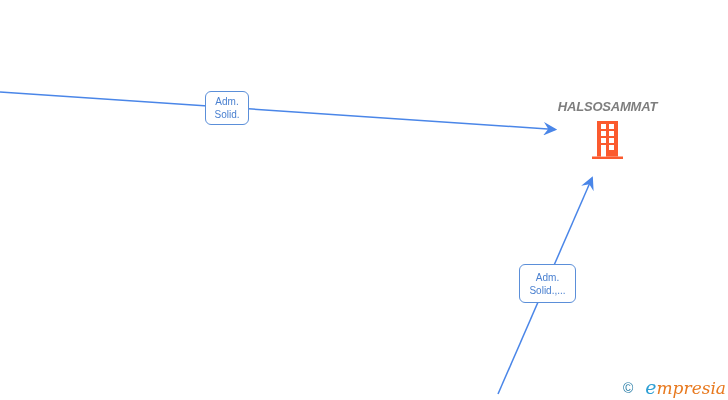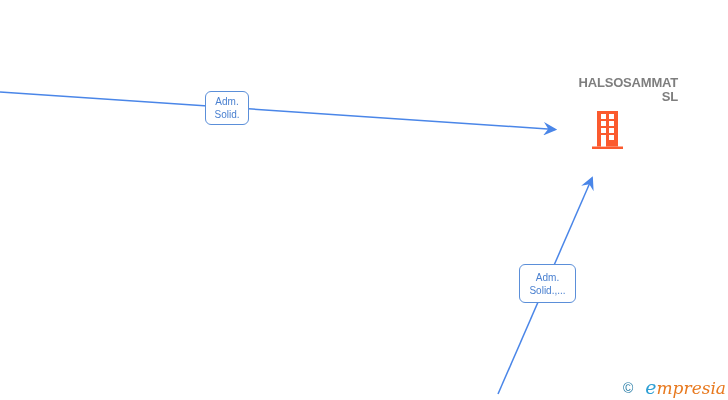--- a/index.html
+++ b/index.html
@@ -28,25 +28,26 @@
     justify-content: center;
     z-index: 2;
   }
   .edge-label span { display: block; white-space: nowrap; }
   #edge-label-1 { left: 205px; top: 91px; width: 44px; height: 34px; }
   #edge-label-2 { left: 519px; top: 264px; width: 57px; height: 39px; }
 
   .company-node {
     position: absolute;
     left: 537px;
-    top: 76px;
+    top: 100px;
     width: 141px;
-    text-align: right;
+    text-align: center;
     z-index: 2;
     cursor: pointer;
+    font-style: italic;
   }
   .company-name {
     color: #7e7e7e;
     font-weight: bold;
     font-size: 13px;
     line-height: 14px;
     letter-spacing: -0.2px;
   }
   .company-name span { display: block; }
   .building-svg { display: block; margin: 7px auto 0; }
@@ -97,21 +98,20 @@
   </div>
 
   <div class="edge-label" id="edge-label-2">
     <span>Adm.</span>
     <span>Solid.,...</span>
   </div>
 
   <div class="company-node">
     <div class="company-name">
       <span>HALSOSAMMAT</span>
-      <span>SL</span>
     </div>
     <svg class="building-svg" width="31" height="38" viewBox="0 0 31 38">
       <rect x="0" y="35.5" width="31" height="2.5" fill="#fb5a2e"></rect>
       <rect x="5" y="0" width="21" height="35.5" fill="#fb5a2e"></rect>
 
       <rect x="9" y="3" width="5" height="5" fill="#ffffff"></rect>
       <rect x="17" y="3" width="5" height="5" fill="#ffffff"></rect>
       <rect x="9" y="10" width="5" height="5" fill="#ffffff"></rect>
       <rect x="17" y="10" width="5" height="5" fill="#ffffff"></rect>
       <rect x="9" y="17" width="5" height="5" fill="#ffffff"></rect>

